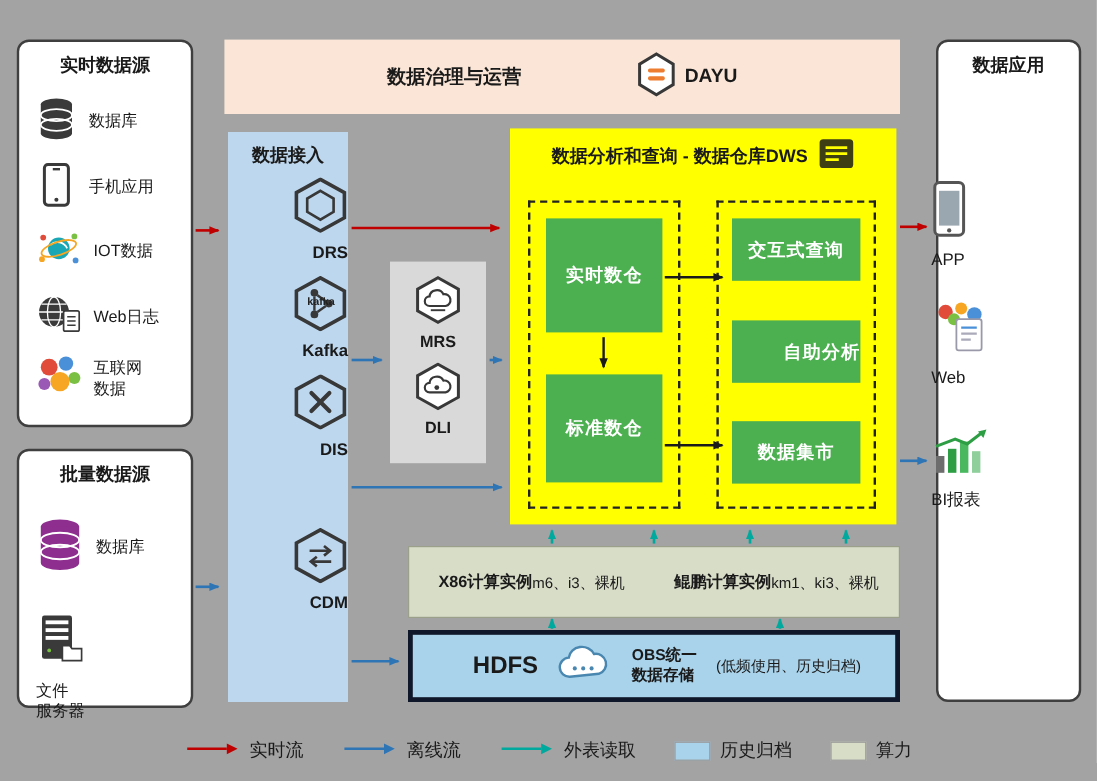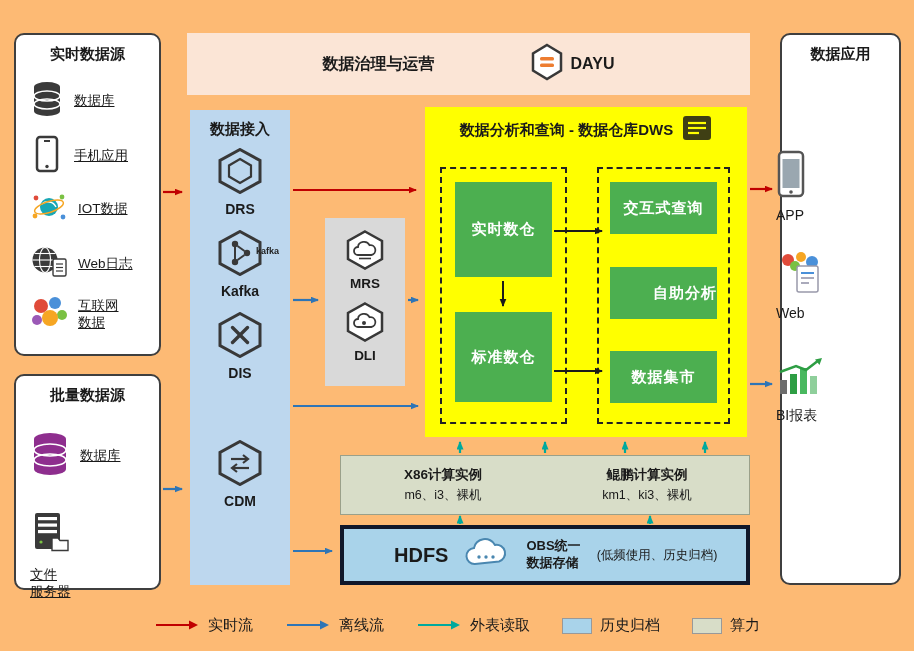--- a/index.html
+++ b/index.html
@@ -1,34 +1,34 @@
 <!DOCTYPE html>
 <html><head>
 <meta charset="utf-8">
 <style>
   * { margin:0; padding:0; box-sizing:border-box; }
   body { background:#fff; font-family:"Liberation Sans","DejaVu Sans",sans-serif; color:#1a1a1a; }
-  .canvas { position:relative; width:914px; height:651px; background:#fdba74; overflow:hidden; }
+  .canvas { position:relative; width:914px; height:651px; background:#a3a3a3; overflow:hidden; }
   .rbox { position:absolute; border:2px solid #3f3f3f; border-radius:10px; background:#fff; }
   .box-title { position:absolute; left:0; right:0; top:10px; text-align:center; font-weight:bold; font-size:15px; }
   .pre { white-space:pre-line; }
 
   
   .src-row { position:absolute; display:flex; align-items:center; gap:10px; left:14px; }
-  .src-label { font-size:13.5px; line-height:1.25;text-decoration:underline; }
+  .src-label { font-size:13.5px; line-height:1.25; }
 
   
   .banner { position:absolute; left:187px; top:33px; width:563px; height:62px; background:#FBE5D6;
             display:flex; align-items:center; justify-content:center; gap:95px; }
   .banner-title { font-weight:bold; font-size:16px; }
   .logo-group { display:flex; align-items:center; gap:7px; font-weight:bold; font-size:16px; }
 
   
   .ingestion { position:absolute; left:190px; top:110px; width:100px; height:475px; background:#BDD7EE; }
-  .ing-item { position:absolute; left:190px; width:100px; text-align:center; }
+  .ing-item { position:absolute; left:190px; width:100px; text-align:right; }
   .ing-label { font-weight:bold; font-size:14px; margin-top:3px; }
   .kafka-mark { position:absolute; left:66px; top:16px; font-size:9px; font-weight:bold; color:#222; }
 
   
   .procbox { position:absolute; left:325px; top:218px; width:80px; height:168px; background:#D9D9D9; }
   .proc-item { position:absolute; left:325px; width:80px; text-align:center; }
   .proc-label { font-weight:bold; font-size:13.5px; margin-top:2px; }
 
   
   .dws { position:absolute; left:425px; top:107px; width:322px; height:330px; background:#FFFF00; }
@@ -38,21 +38,21 @@
   .module { position:absolute; background:#4CAF50; color:#fff; font-weight:bold; font-size:15px;
             display:flex; align-items:center; justify-content:center; letter-spacing:1px; }
 
   
   .app-item { position:absolute; left:776px; width:96px; text-align:left; }
   .app-label { font-size:14px; margin-top:5px; }
 
   
   .compute { position:absolute; left:340px; top:455px; width:410px; height:60px; background:#D8DDC8;
              border:1px solid #9aa08a; display:flex; }
-  .compute-cell { width:50%; display:flex; flex-direction:column; align-items:center; justify-content:center; }
+  .compute-cell { width:50%; display:flex; flex-direction:row; align-items:center; justify-content:center; }
   .compute-title { font-weight:bold; font-size:13.5px; }
   .compute-sub { font-size:12.5px; margin-top:3px; }
   .storage { position:absolute; left:340px; top:525px; width:410px; height:60px; background:#A9D3EA;
              border:4px solid #0f172a; display:flex; align-items:center; gap:16px; padding-left:50px; }
   .hdfs-label { font-weight:bold; font-size:20px; }
   .obs-label { font-weight:bold; font-size:13px; line-height:1.3; }
   .obs-note { font-size:12.5px; }
 
   
   .legend { position:absolute; left:0; top:616px; width:914px; display:flex; align-items:center; justify-content:center; gap:32px; }

